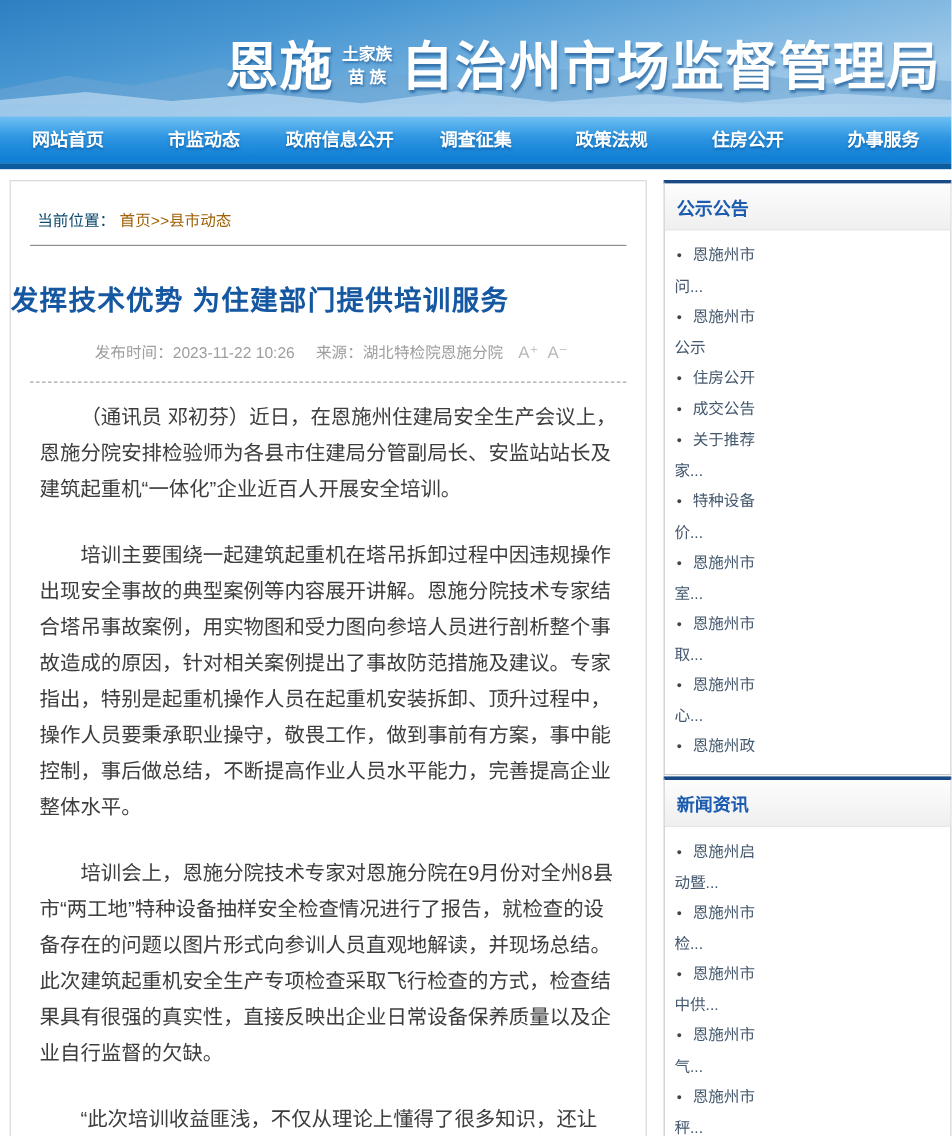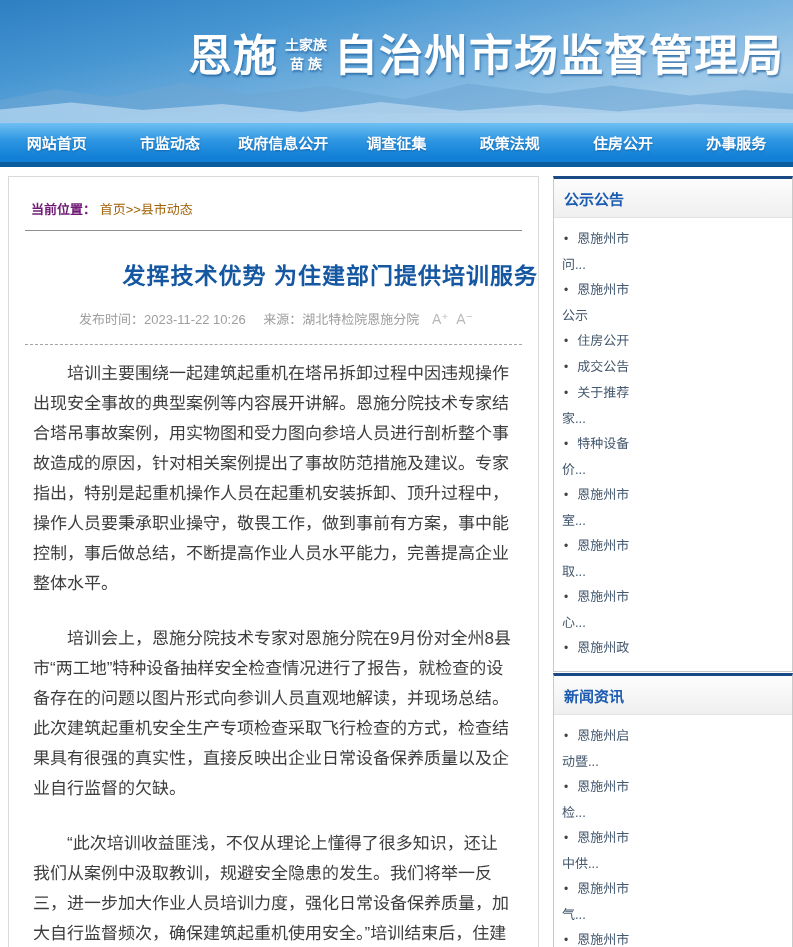--- a/index.html
+++ b/index.html
@@ -3,21 +3,21 @@
 <meta charset="utf-8">
 <style>
   * { margin:0; padding:0; box-sizing:border-box; }
   html,body { background:#fff; }
   body {
     width:793px; height:947px; overflow:hidden; position:relative;
     font-family:"Liberation Sans","DejaVu Sans",sans-serif;
   }
   
   .banner {
-    position:relative; height:123px; overflow:hidden;
+    position:relative; height:97px; overflow:hidden;
     background:linear-gradient(168deg,#2d7fc2 0%,#4796d2 28%,#79b4e0 58%,#a3cbe9 82%,#90c1e6 100%);
   }
   .mountain1 {
     position:absolute; left:0; bottom:10px; width:100%; height:46px; opacity:.55; background:#6ea6d4;
     clip-path:polygon(0 72%,7% 48%,14% 66%,23% 34%,31% 60%,41% 42%,51% 70%,59% 36%,69% 58%,77% 40%,87% 62%,94% 50%,100% 58%,100% 100%,0 100%);
   }
   .mountain2 {
     position:absolute; left:0; bottom:0; width:100%; height:34px; opacity:.75; background:#b5d6ef;
     clip-path:polygon(0 60%,9% 40%,18% 62%,28% 44%,38% 68%,48% 38%,58% 64%,68% 46%,78% 66%,88% 44%,100% 60%,100% 100%,0 100%);
   }
@@ -38,24 +38,24 @@
   .nav-item {
     flex:1; text-align:center; line-height:42px; color:#fff; font-weight:bold; font-size:15px;
     text-decoration:none; cursor:pointer; text-shadow:0 1px 2px rgba(0,60,120,.45);
   }
   
   .content { display:flex; align-items:flex-start; padding:9px 0 0 8px; gap:14px; }
   .panel { background:#fff; border:1px solid #d9d9d9; }
   .main { width:692px; min-height:788px; }
   
   .crumbwrap { margin:0 16px; padding:22px 6px 12px; border-bottom:1px solid #8f8f8f; font-size:13px; }
-  .crumb-label { color:#701a75; font-weight:bold; }
+  .crumb-label { color:#0c4a6e; font-weight:normal; }
   .crumb-path { color:#a16207; cursor:pointer; }
   
-  .title { margin-top:26px; text-align:right; color:#1557a0; font-size:23px; font-weight:bold; letter-spacing:1px; }
+  .title { margin-top:26px; text-align:left; color:#1557a0; font-size:23px; font-weight:bold; letter-spacing:1px; }
   .meta { margin:18px 0 16px; text-align:center; color:#9e9e9e; font-size:13px; }
   .meta span { margin:0 7px; }
   .fontctl { color:#b8b8b8; font-size:14px; cursor:pointer; margin:0 2px !important; }
   .dash { margin:0 16px; border-bottom:1px dashed #a5a5a5; }
   
   .body { padding:14px 24px 26px; }
   .body p { font-size:17px; line-height:30px; color:#3d3d3d; text-indent:2em; margin-bottom:25px; }
   .body p:last-child { margin-bottom:0; }
   
   .sidebar { width:240px; flex-shrink:0; }
@@ -110,20 +110,21 @@
     <div class="meta">
       <span>发布时间：2023-11-22 10:26</span>
       <span>来源：湖北特检院恩施分院</span>
       <span class="fontctl">A⁺</span>
       <span class="fontctl">A⁻</span>
     </div>
 
     <div class="dash"></div>
 
     <article class="body">
+      <p>（通讯员 邓初芬）近日，在恩施州住建局安全生产会议上，恩施分院安排检验师为各县市住建局分管副局长、安监站站长及建筑起重机“一体化”企业近百人开展安全培训。</p>
       <p>培训主要围绕一起建筑起重机在塔吊拆卸过程中因违规操作出现安全事故的典型案例等内容展开讲解。恩施分院技术专家结合塔吊事故案例，用实物图和受力图向参培人员进行剖析整个事故造成的原因，针对相关案例提出了事故防范措施及建议。专家指出，特别是起重机操作人员在起重机安装拆卸、顶升过程中，操作人员要秉承职业操守，敬畏工作，做到事前有方案，事中能控制，事后做总结，不断提高作业人员水平能力，完善提高企业整体水平。</p>
       <p>培训会上，恩施分院技术专家对恩施分院在9月份对全州8县市“两工地”特种设备抽样安全检查情况进行了报告，就检查的设备存在的问题以图片形式向参训人员直观地解读，并现场总结。此次建筑起重机安全生产专项检查采取飞行检查的方式，检查结果具有很强的真实性，直接反映出企业日常设备保养质量以及企业自行监督的欠缺。</p>
       <p>“此次培训收益匪浅，不仅从理论上懂得了很多知识，还让我们从案例中汲取教训，规避安全隐患的发生。我们将举一反三，进一步加大作业人员培训力度，强化日常设备保养质量，加大自行监督频次，确保建筑起重机使用安全。”培训结束后，住建部门监管人员和建筑起重机“一体化”企业均表示。</p>
 
     </article>
   </main>
 
   <aside class="sidebar">
 
     <section class="panel sb">

